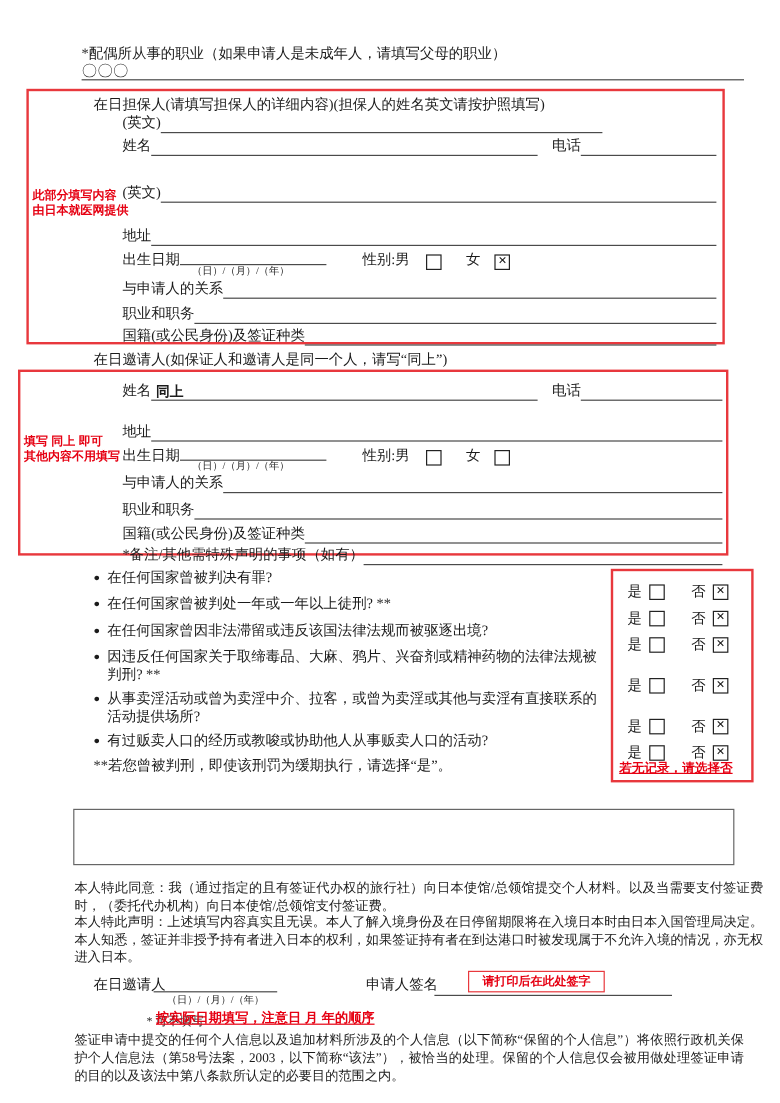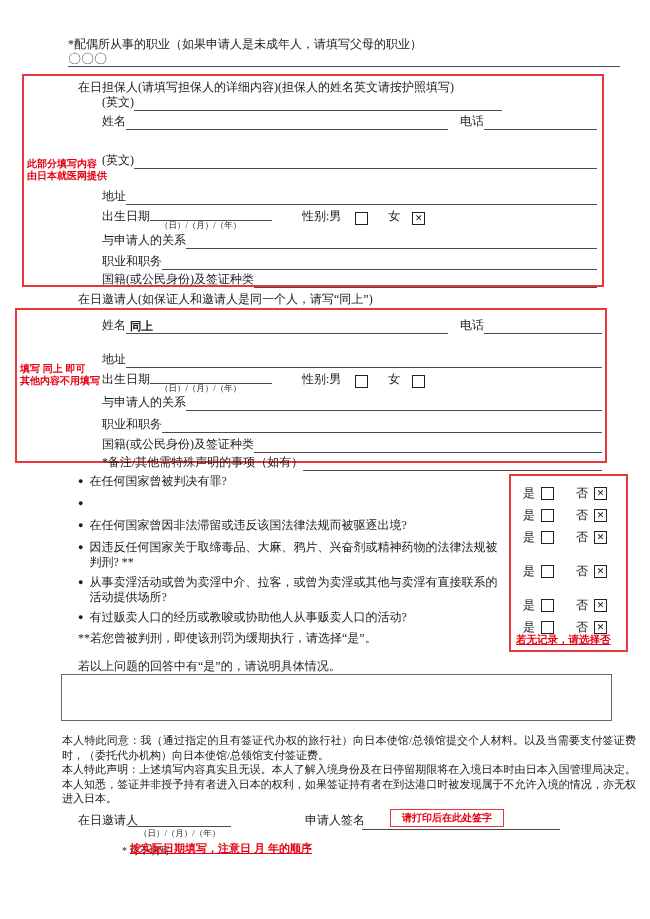--- a/index.html
+++ b/index.html
@@ -180,20 +180,21 @@
   </div>
 
   <div class="abs" style="left:78px;top:468px;width:425px;">
 
     <div class="q" style="margin-top:6px;">
       <span class="bullet">●</span>
       <span>在任何国家曾被判决有罪?</span>
     </div>
     <div class="q" style="margin-top:7px;">
       <span class="bullet">●</span>
+      <span>在任何国家曾被判处一年或一年以上徒刑? **</span>
     </div>
     <div class="q" style="margin-top:7px;">
       <span class="bullet">●</span>
       <span>在任何国家曾因非法滞留或违反该国法律法规而被驱逐出境?</span>
     </div>
     <div class="q" style="margin-top:7px;">
       <span class="bullet">●</span>
       <span>因违反任何国家关于取缔毒品、大麻、鸦片、兴奋剂或精神药物的法律法规被判刑? **</span>
     </div>
     <div class="q" style="margin-top:5px;">
@@ -246,21 +247,20 @@
     <div class="ansrow" style="top:143px;">
       <span class="lbl">是</span>
       <span class="cb"></span>
       <span class="gap"></span>
       <span class="lbl">否</span>
       <span class="cb checked"></span>
     </div>
     <div class="abs rednote-inline" style="left:5px;top:157px;font-size:10.5px;">若无记录，请选择否</div>
   </div>
 
-  <div class="abs lbl" style="left:78px;top:658px;">若以上问题的回答中有“是”的，请说明具体情况。</div>
   <div class="abs" style="left:61px;top:674px;width:551px;height:47px;border:1px solid #666;box-sizing:border-box;padding:2px 4px;">
     <span></span>
   </div>
 
   <div class="abs" style="left:62px;top:733px;width:574px;">
     <p class="para">本人特此同意：我（通过指定的且有签证代办权的旅行社）向日本使馆/总领馆提交个人材料。以及当需要支付签证费时，（委托代办机构）向日本使馆/总领馆支付签证费。</p>
     <p class="para">本人特此声明：上述填写内容真实且无误。本人了解入境身份及在日停留期限将在入境日本时由日本入国管理局决定。本人知悉，签证并非授予持有者进入日本的权利，如果签证持有者在到达港口时被发现属于不允许入境的情况，亦无权进入日本。</p>
   </div>
 
   <div class="abs lbl" style="left:78px;top:812px;">在日邀请人</div>
@@ -269,14 +269,17 @@
 
   <div class="abs lbl" style="left:305px;top:812px;">申请人签名</div>
   <span class="abs line" style="left:362px;top:812px;width:198px;height:17px;"></span>
   <div class="abs signnote" style="left:390px;top:809px;width:112px;height:16px;">
     <span>请打印后在此处签字</span>
   </div>
 
   <div class="abs smallcap" style="left:78px;top:844px;font-size:10px;margin-left:44px;">* 可不填写</div>
   <div class="abs rednote-inline" style="left:130px;top:841px;">按实际日期填写，注意日 月 年的顺序</div>
 
+  <div class="abs" style="left:62px;top:860px;width:558px;">
+    <p class="para" style="line-height:15px;">签证申请中提交的任何个人信息以及追加材料所涉及的个人信息（以下简称“保留的个人信息”）将依照行政机关保护个人信息法（第58号法案，2003，以下简称“该法”），被恰当的处理。保留的个人信息仅会被用做处理签证申请的目的以及该法中第八条款所认定的必要目的范围之内。</p>
+  </div>
 
 </div>
 
 </body></html>

